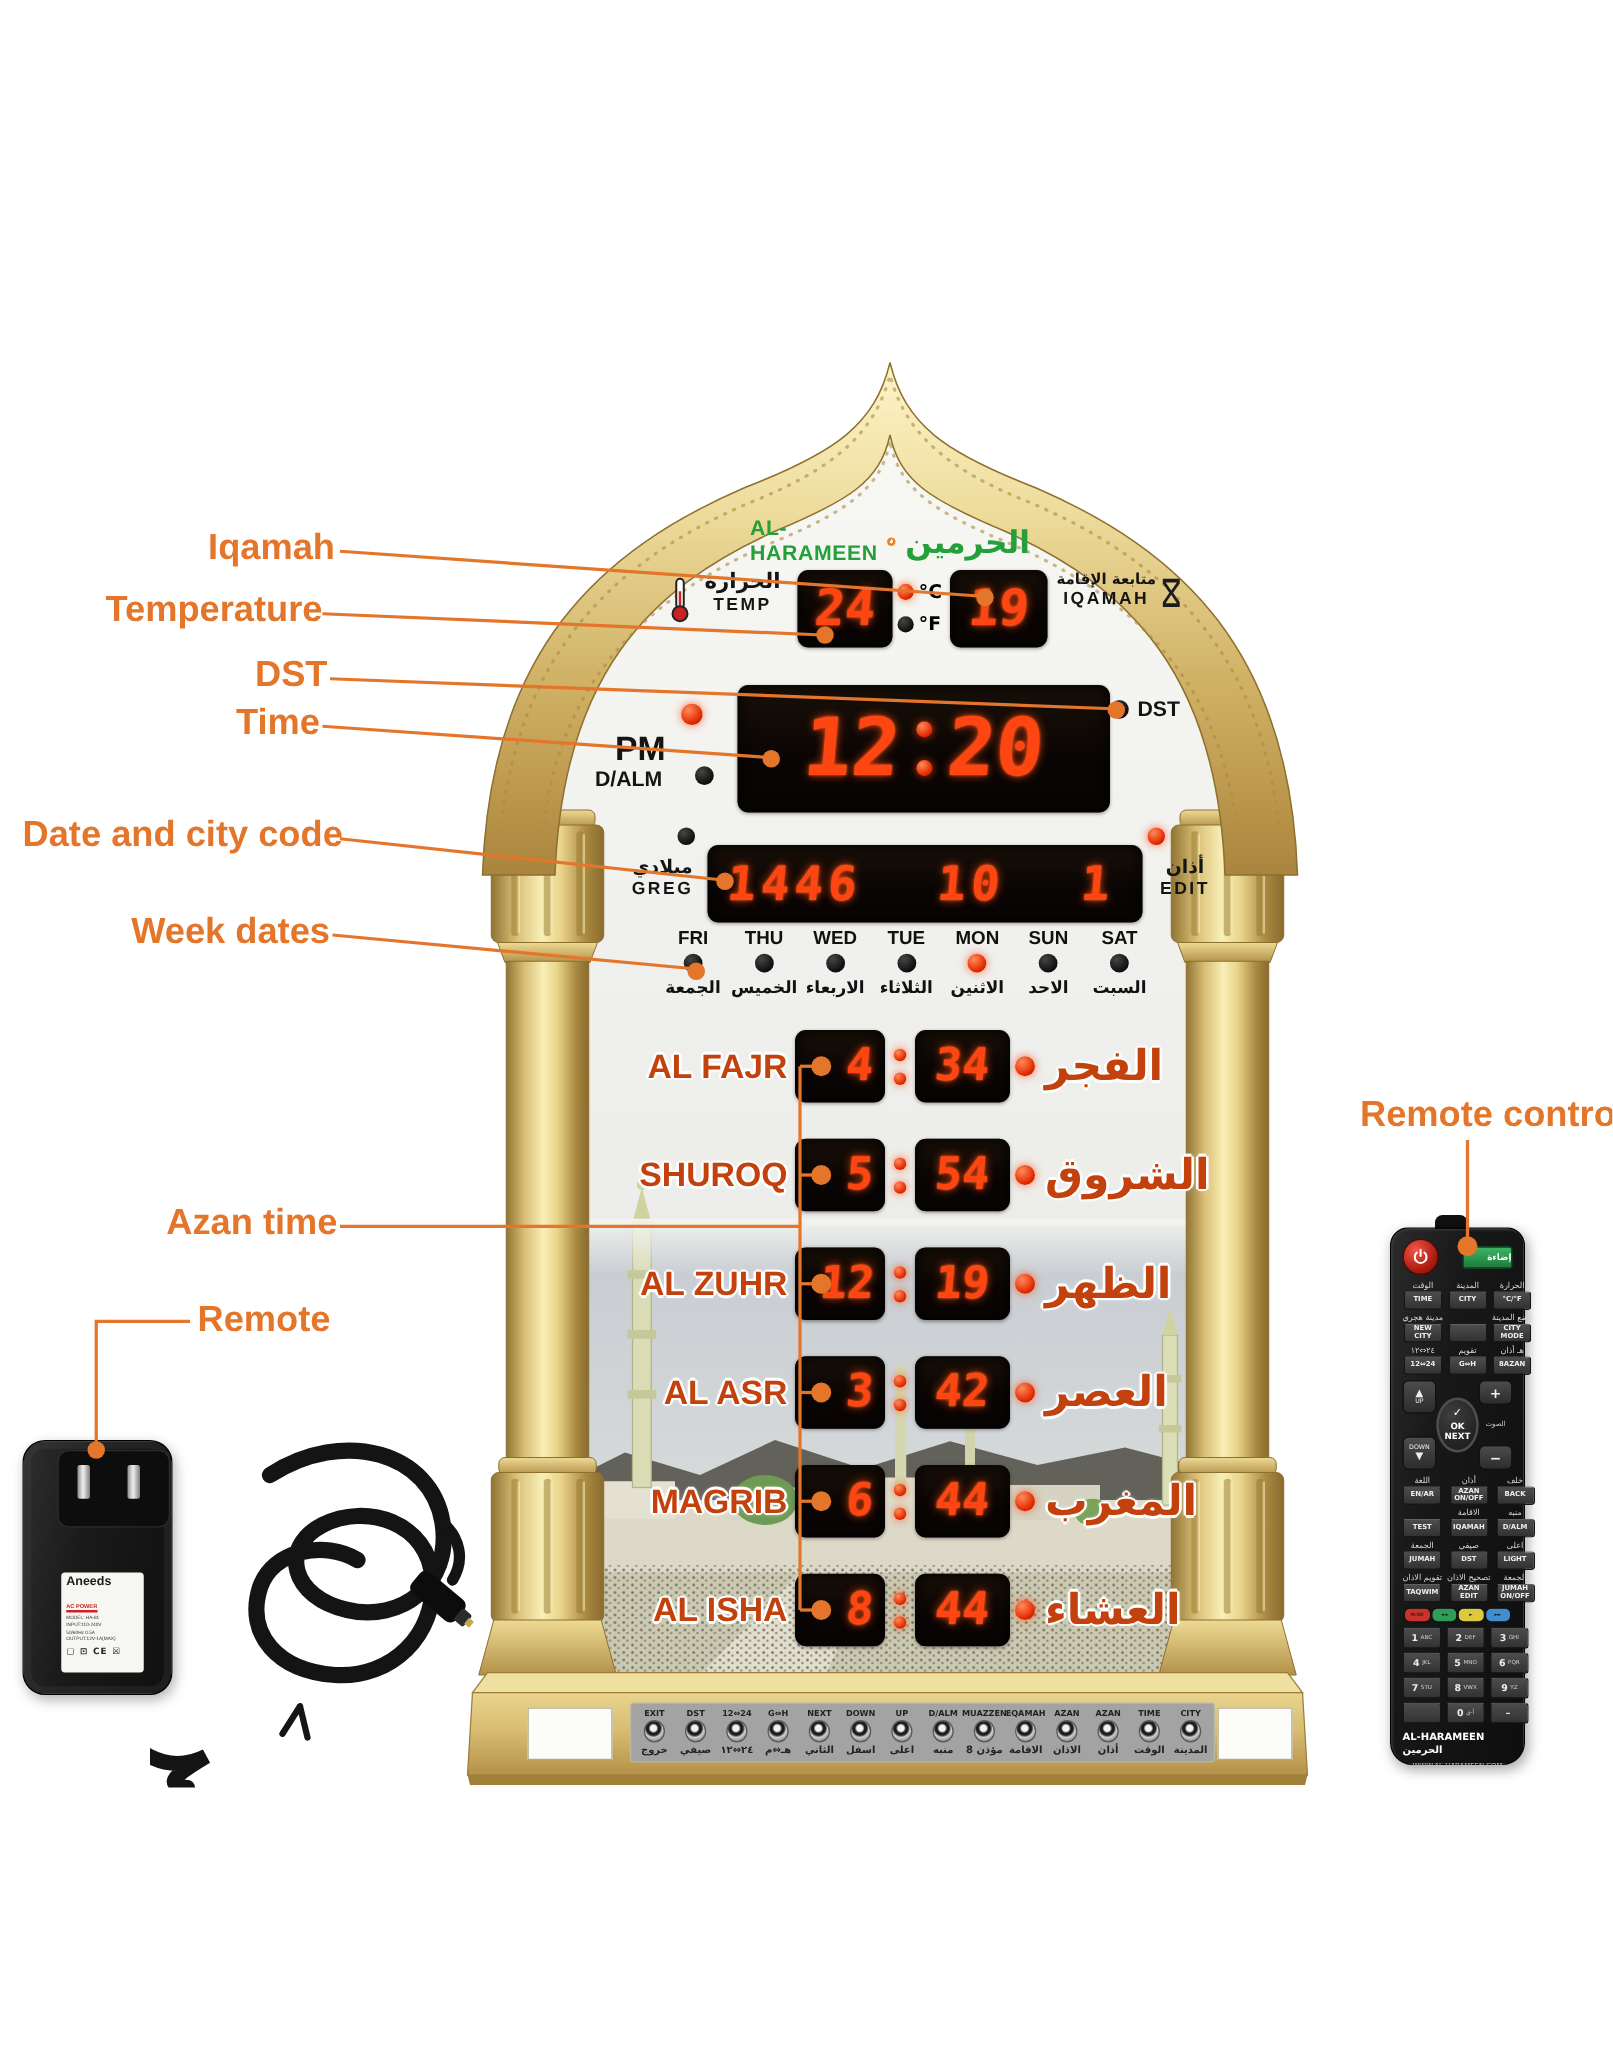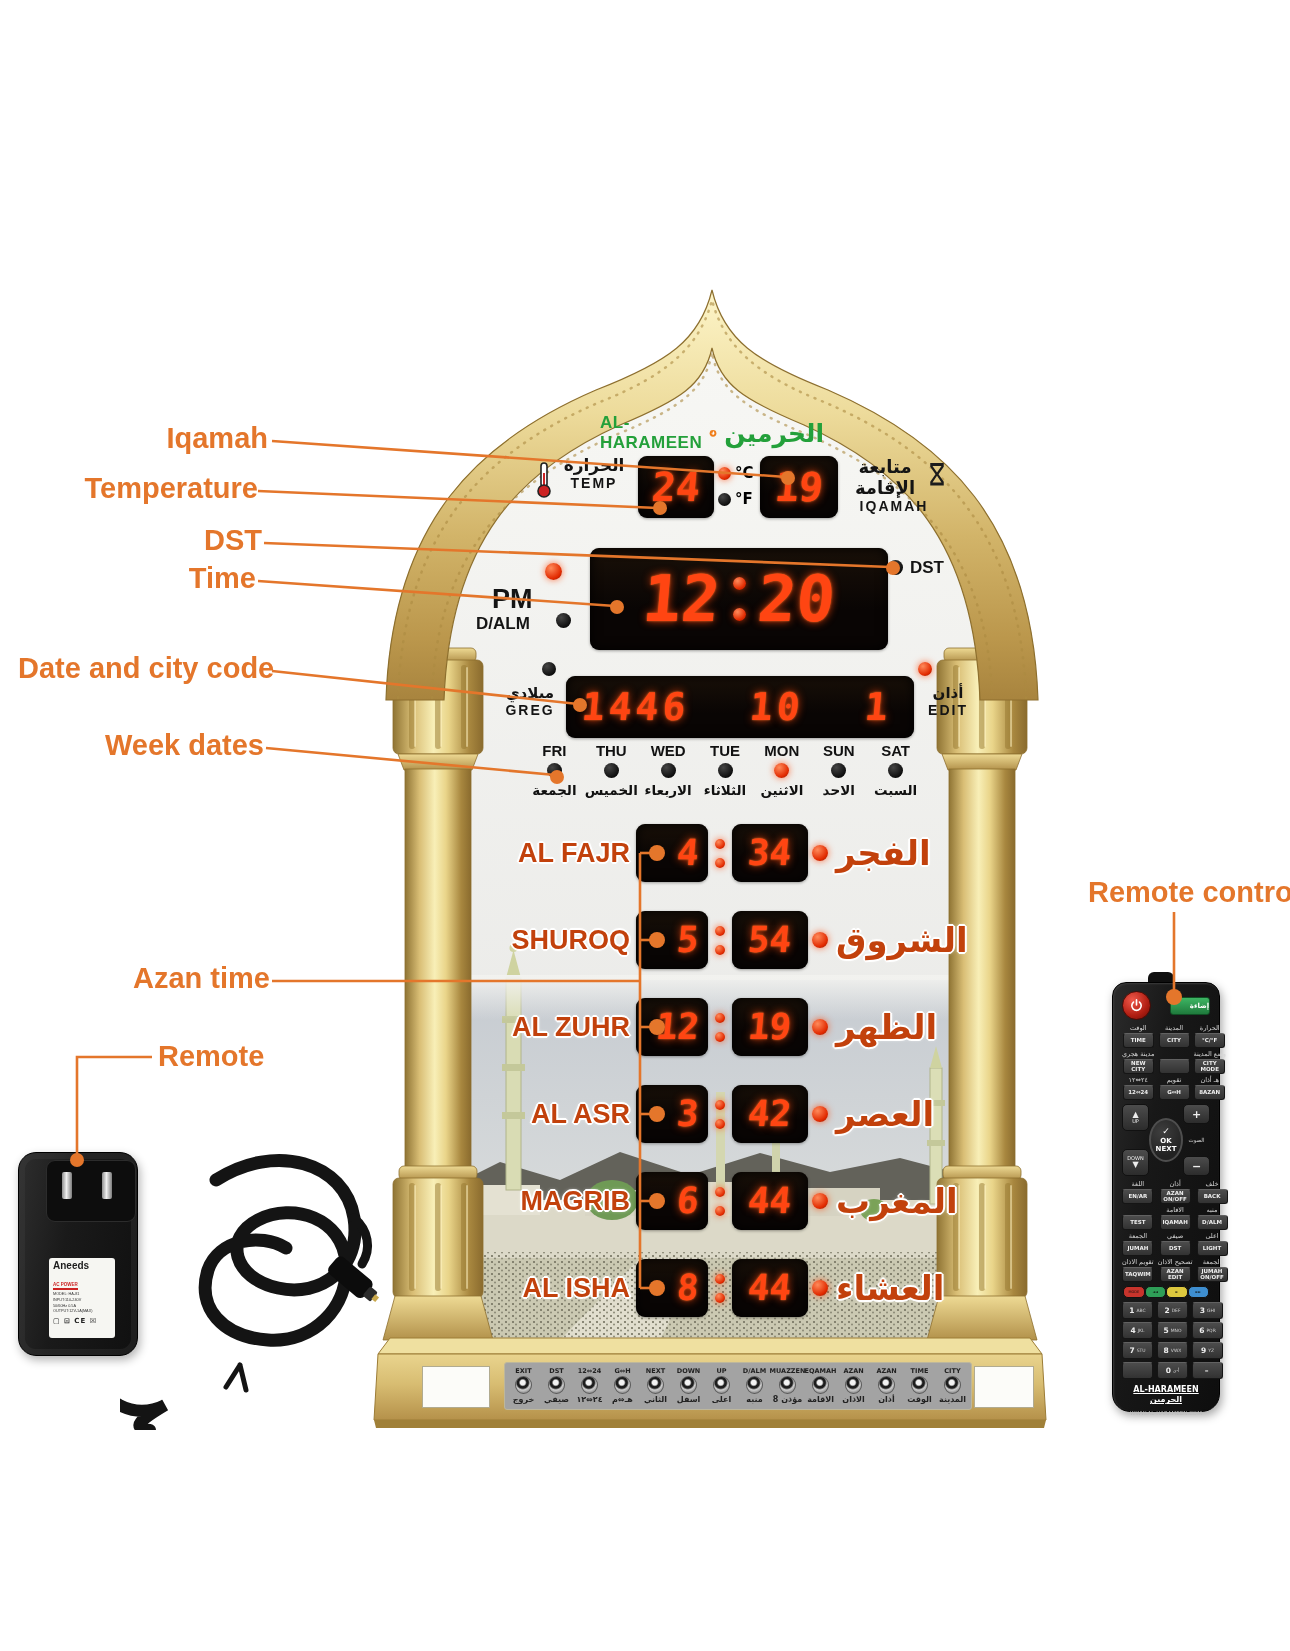--- a/index.html
+++ b/index.html
@@ -114,21 +114,21 @@
         align-items:center;justify-content:center;}
   .r-voice{font:5.5px "DejaVu Sans",sans-serif;color:#cfcfcf;text-align:center;line-height:1.2;}
   .r-colors{display:flex;justify-content:space-between;align-items:center;height:12px;padding:0 1px;}
   .rc-pill{width:20px;height:10px;border-radius:5px;border:1px solid #111;color:#101010;
            font:3.5px "DejaVu Sans",sans-serif;display:flex;align-items:center;justify-content:center;}
   .np{width:29px;height:15px;background:linear-gradient(#4c4c4c,#323232);border:1px solid #151515;
       border-top-color:#616161;border-radius:3px;color:#eee;display:flex;align-items:center;
       justify-content:center;gap:2px;}
   .np-n{font:bold 7.5px "DejaVu Sans",sans-serif;}
   .np-s{font:4.5px "DejaVu Sans",sans-serif;color:#cfcfcf;}
-  .r-brand{margin-top:2px;text-align:center;color:#fff;font:bold 8px "DejaVu Sans",sans-serif;line-height:1.3;text-decoration:underline;}
+  .r-brand{margin-top:2px;color:#fff;font:bold 8px "DejaVu Sans",sans-serif;line-height:1.3;}
   .r-site{color:#bdbdbd;font:5.5px "DejaVu Sans",sans-serif;text-align:center;}
 
   
   .adaptor-body{position:absolute;left:18px;top:1152px;width:118px;height:202px;z-index:20;
     background:linear-gradient(100deg,#2e2e2e,#1a1a1a 40%,#101010);border-radius:18px;
     border:1px solid #000;box-shadow:inset 0 0 0 6px rgba(70,70,70,.25),2px 4px 10px rgba(0,0,0,.3);}
   .plug-block{position:absolute;left:46px;top:1160px;width:88px;height:60px;background:#0d0d0d;
     border-radius:9px;border:1px solid #2c2c2c;z-index:21;}
   .prong{position:absolute;width:10px;height:27px;border-radius:2px;z-index:22;
     background:linear-gradient(90deg,#8f8f8f,#efefef 45%,#7d7d7d);}
@@ -283,21 +283,21 @@
         <span style="font:bold 15px 'DejaVu Sans',sans-serif;">°F</span>
       </div>
     </div>
     <div class="led" style="left:760px;top:456px;width:78px;height:62px;">
       <span class="digits" style="font-size:40px;">19</span>
     </div>
     <div class="mini2" style="left:842px;top:456px;width:104px;">
       <svg width="18" height="30" viewBox="0 0 24 34" style="float:right;margin-top:4px;">
         <path fill="#1c1c1c" d="M3 1h18v5l-7 10 7 10v5H3v-5l7-10L3 6V1zm3 4l6 8.5L18 5H6zm6 13l-6 9h12l-6-9z"></path>
       </svg>
-      <span class="ar" style="font-size:18px;">متابعة الإقامة</span>
+      <span class="ar" style="font-size:12px;">متابعة الإقامة</span>
       <span class="en">IQAMAH</span>
     </div>
 
     <span class="clk-txt" style="left:492px;top:584px;font-size:27px;">PM</span>
     <span class="dot red abs" style="left:545px;top:563px;width:17px;height:17px;z-index:12;"></span>
     <span class="clk-txt" style="left:476px;top:614px;">D/ALM</span>
     <span class="dot dark abs" style="left:556px;top:613px;width:15px;height:15px;z-index:12;"></span>
     <div class="led" style="left:590px;top:548px;width:298px;height:102px;">
       <span class="digits" style="font-size:64px;">12</span>
       <span style="display:flex;flex-direction:column;gap:18px;margin:0 12px;">

